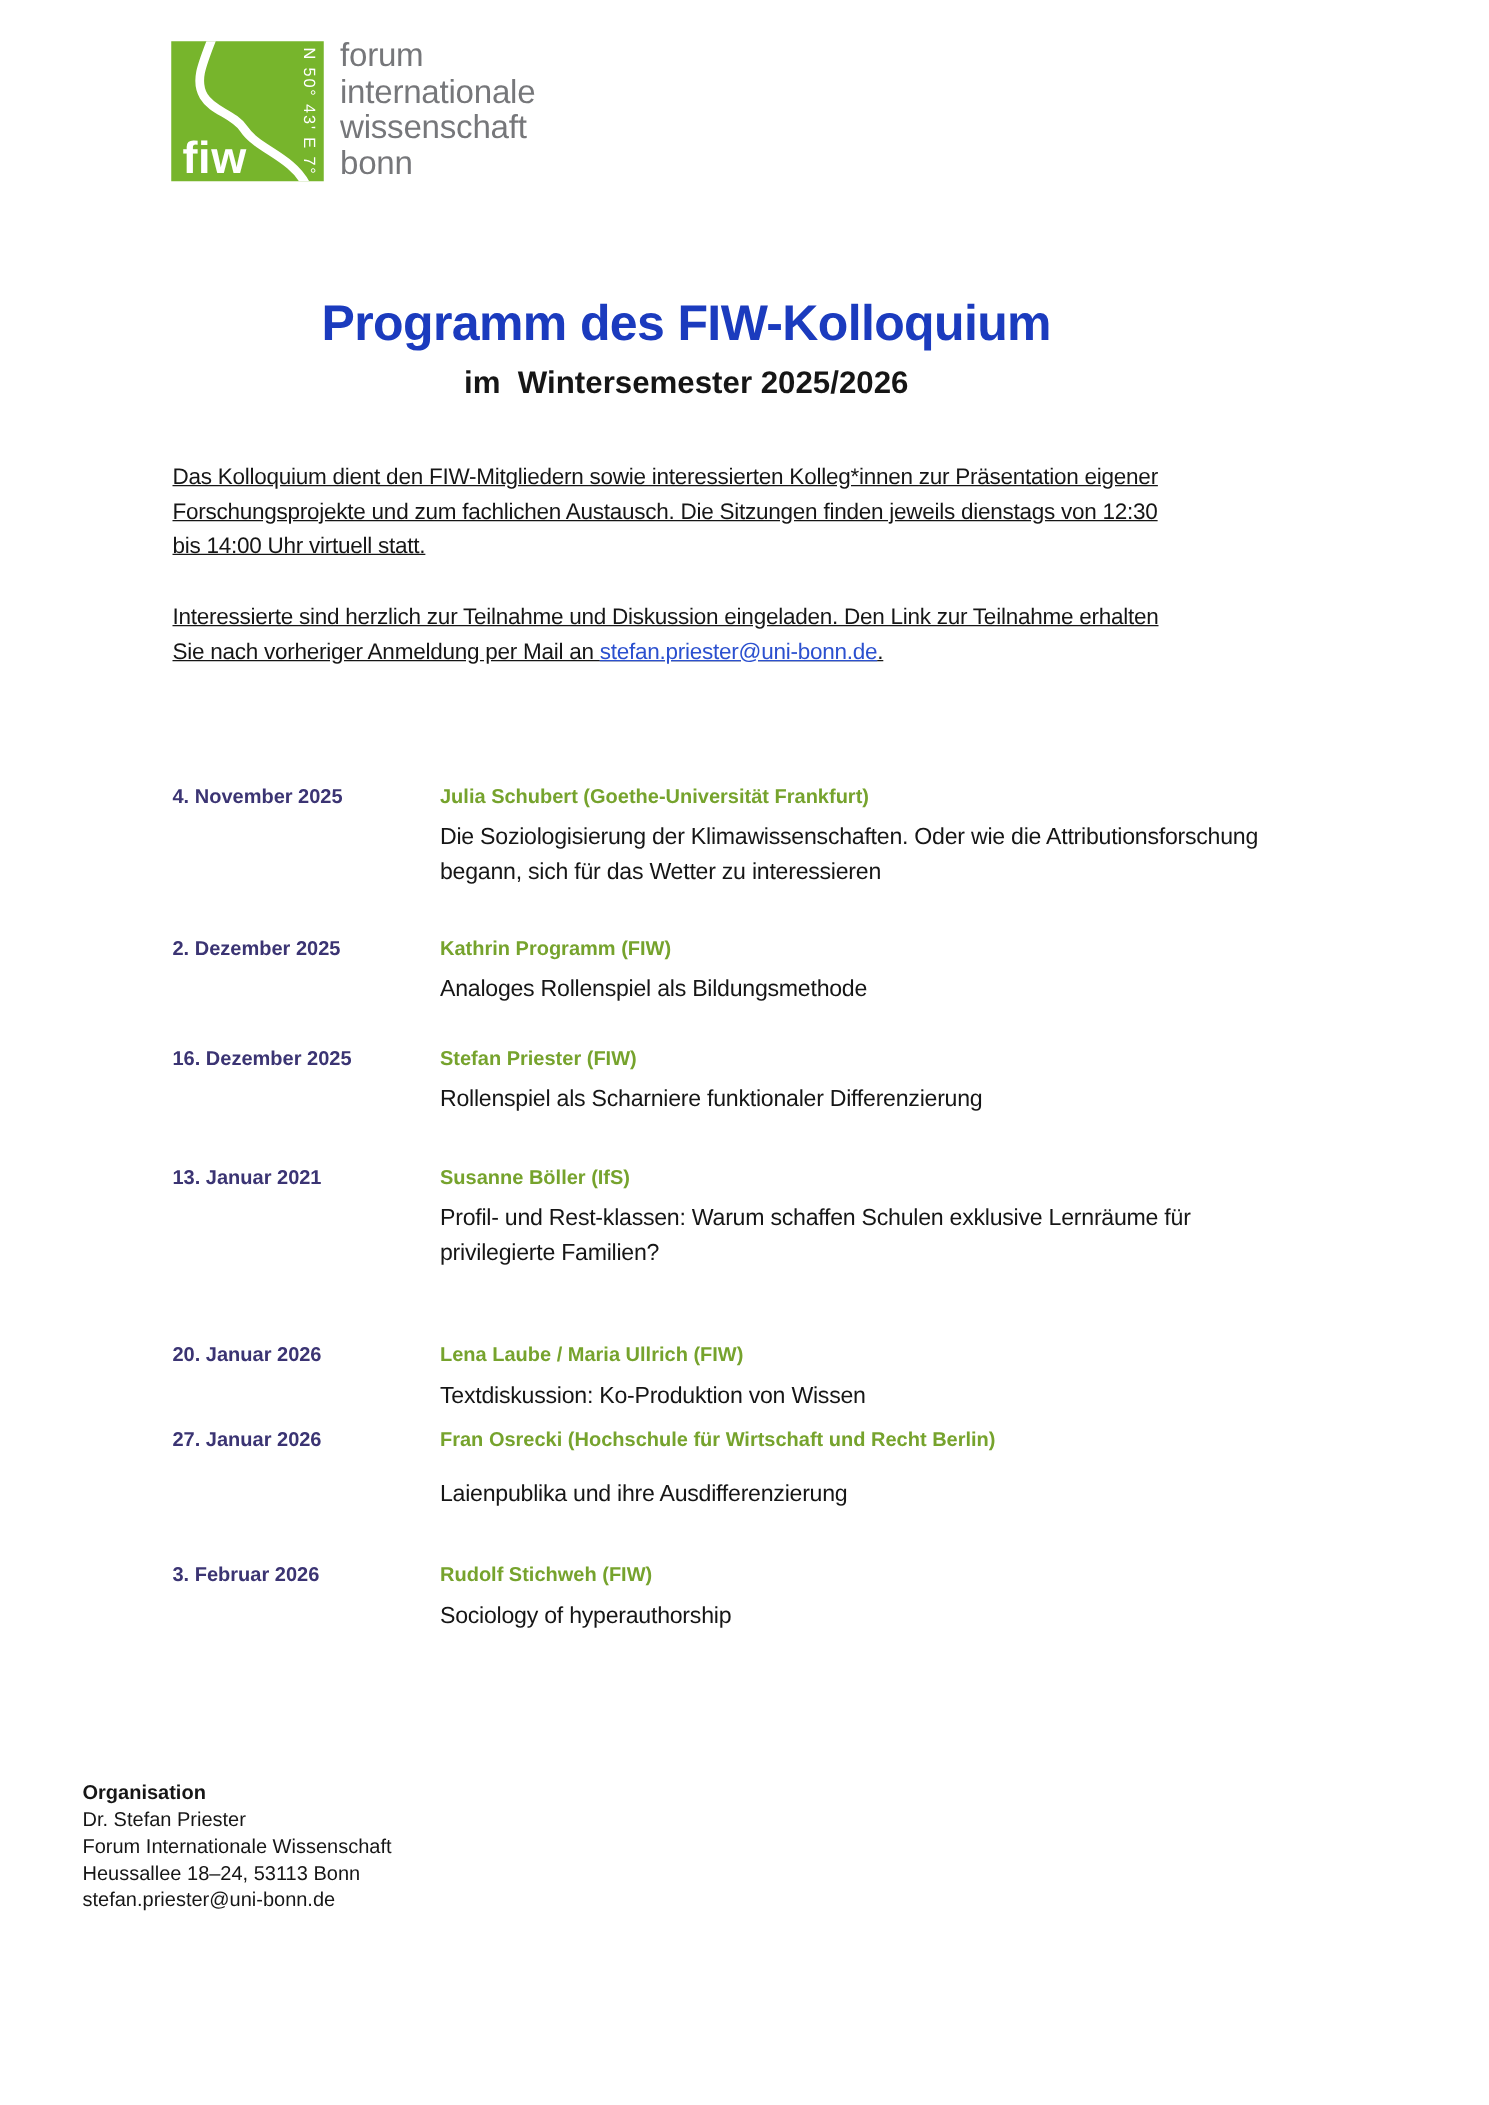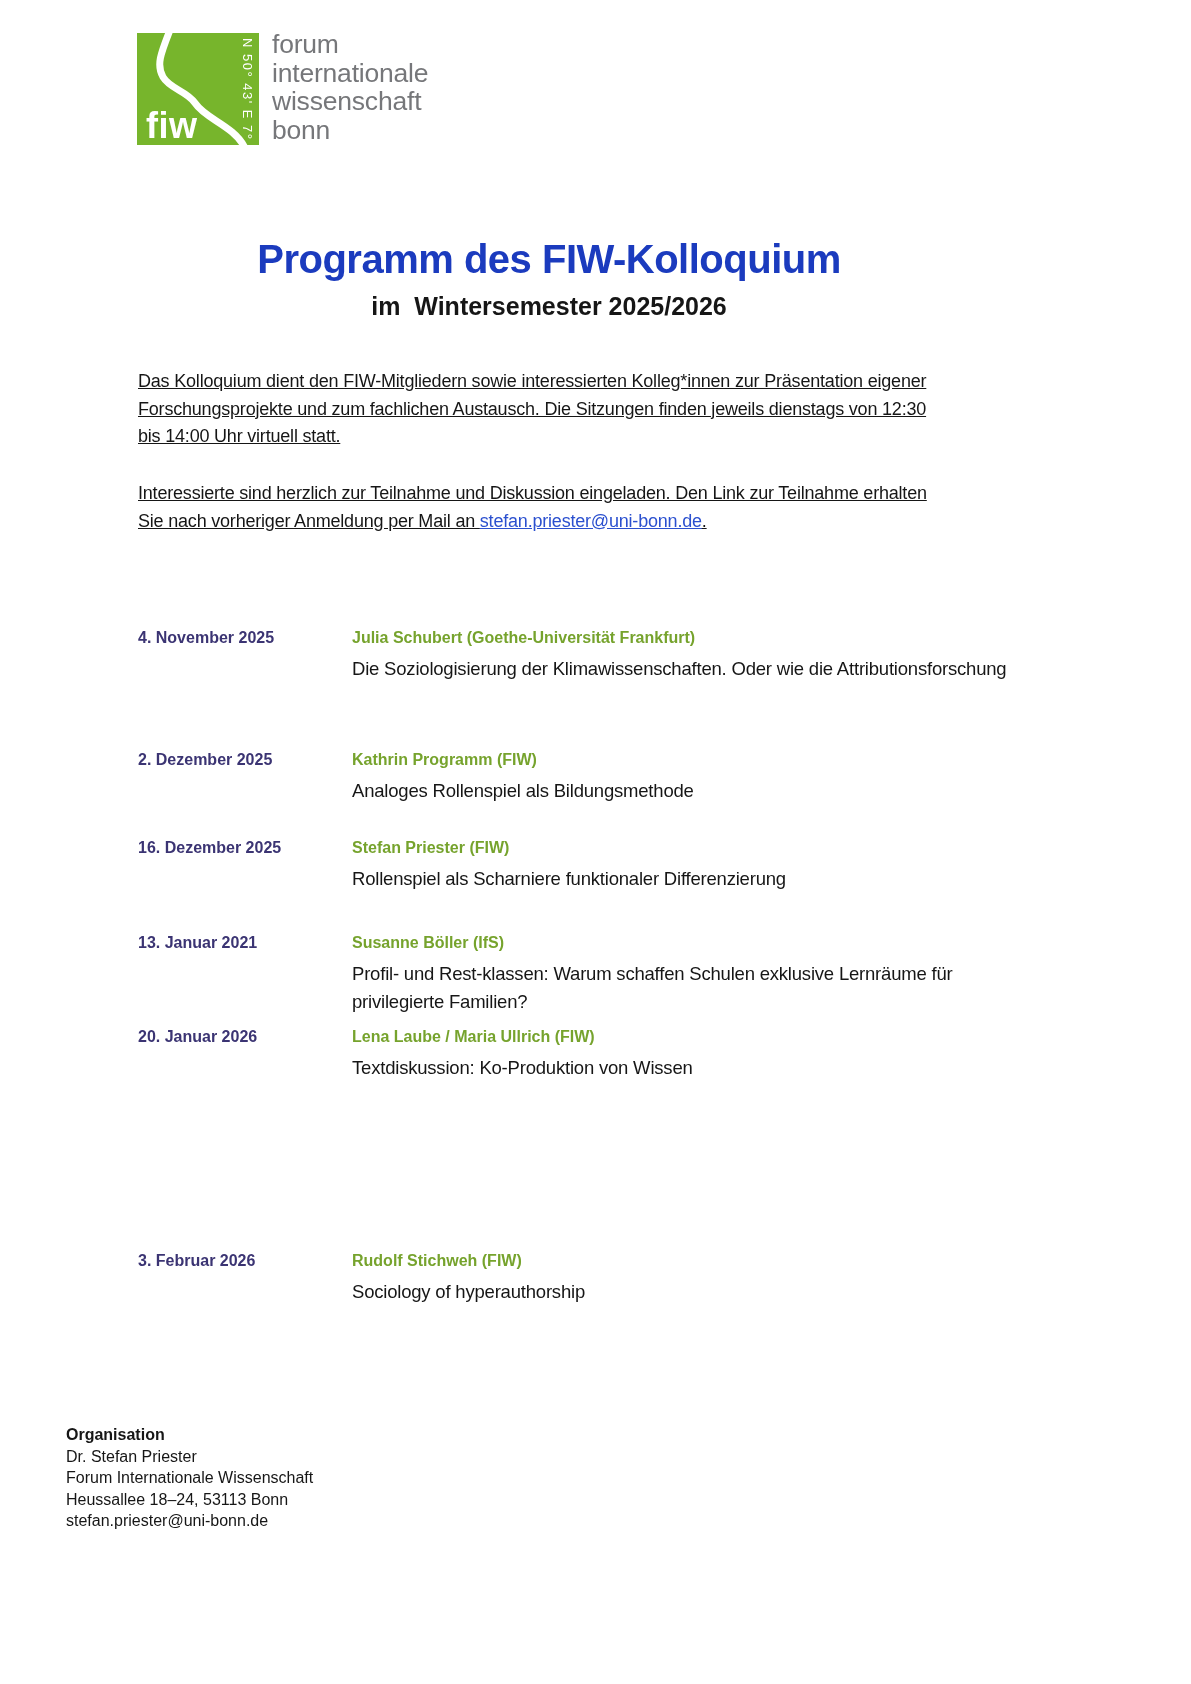--- a/index.html
+++ b/index.html
@@ -116,20 +116,21 @@
   <div class="para invite">
     <div class="line">Interessierte sind herzlich zur Teilnahme und Diskussion eingeladen. Den Link zur Teilnahme erhalten</div>
     <div class="line"><span>Sie nach vorheriger Anmeldung per Mail an </span><a class="email-link">stefan.priester@uni-bonn.de</a><span>.</span></div>
   </div>
 
   <div class="row" style="top:625px">
     <div class="date">4. November 2025</div>
     <div>
       <div class="speaker">Julia Schubert (Goethe-Universität Frankfurt)</div>
       <div class="desc first">Die Soziologisierung der Klimawissenschaften. Oder wie die Attributionsforschung</div>
+      <div class="desc">begann, sich für das Wetter zu interessieren</div>
     </div>
   </div>
 
   <div class="row" style="top:747px">
     <div class="date">2. Dezember 2025</div>
     <div>
       <div class="speaker">Kathrin Programm (FIW)</div>
       <div class="desc first">Analoges Rollenspiel als Bildungsmethode</div>
     </div>
   </div>
@@ -144,28 +145,35 @@
 
   <div class="row" style="top:930px">
     <div class="date">13. Januar 2021</div>
     <div>
       <div class="speaker">Susanne Böller (IfS)</div>
       <div class="desc first">Profil- und Rest-klassen: Warum schaffen Schulen exklusive Lernräume für</div>
       <div class="desc">privilegierte Familien?</div>
     </div>
   </div>
 
-  <div class="row" style="top:1024px">
+  <div class="row" style="top:1072px">
     <div class="date">20. Januar 2026</div>
     <div>
       <div class="speaker">Lena Laube / Maria Ullrich (FIW)</div>
       <div class="desc first">Textdiskussion: Ko-Produktion von Wissen</div>
     </div>
   </div>
 
+  <div class="row" style="top:1140px">
+    <div class="date">27. Januar 2026</div>
+    <div>
+      <div class="speaker">Fran Osrecki (Hochschule für Wirtschaft und Recht Berlin)</div>
+      <div class="desc first gap">Laienpublika und ihre Ausdifferenzierung</div>
+    </div>
+  </div>
 
   <div class="row" style="top:1248px">
     <div class="date">3. Februar 2026</div>
     <div>
       <div class="speaker">Rudolf Stichweh (FIW)</div>
       <div class="desc first">Sociology of hyperauthorship</div>
     </div>
   </div>
 
   <div class="org">

